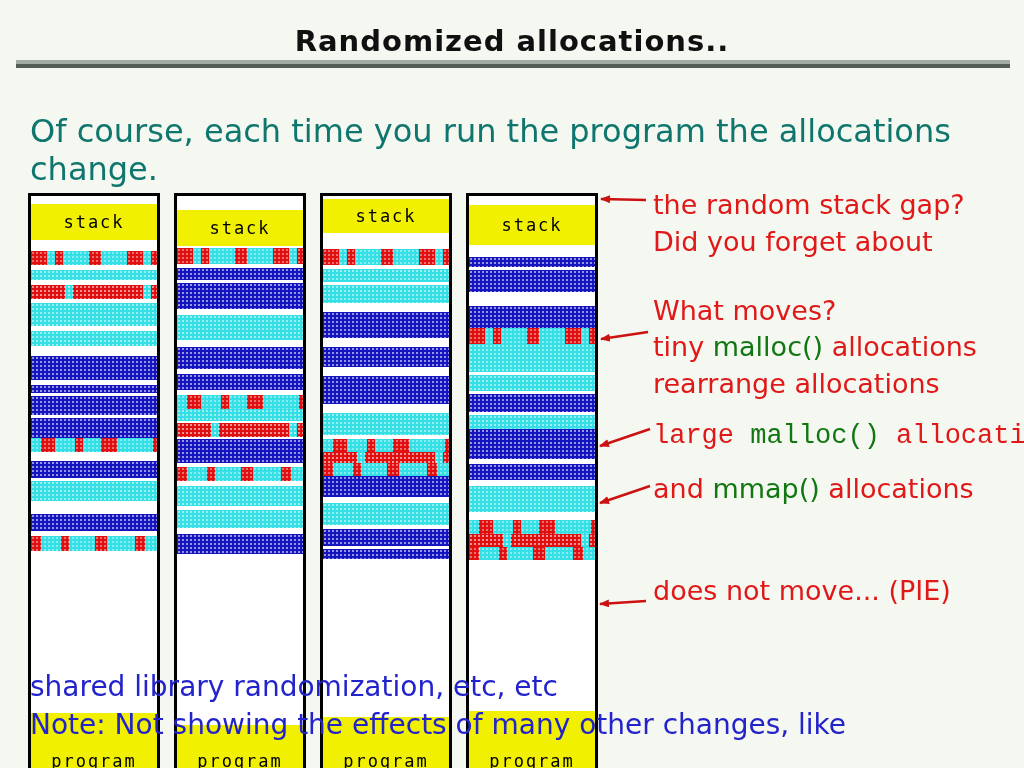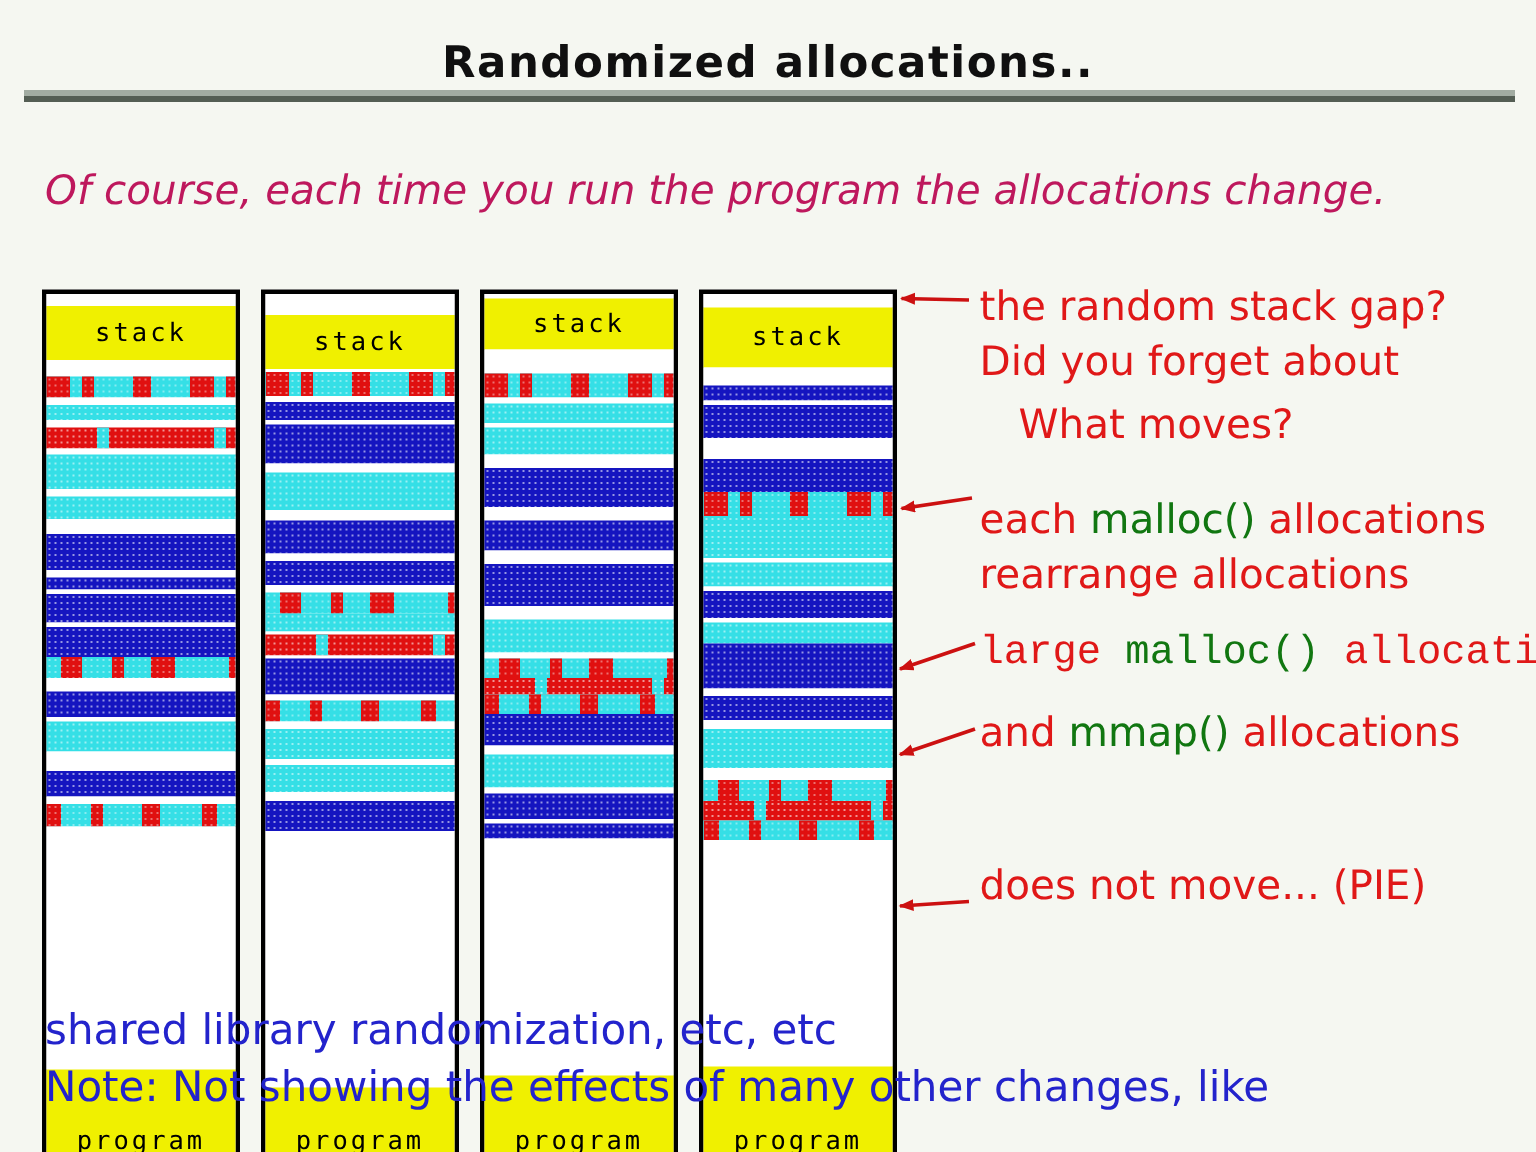--- a/index.html
+++ b/index.html
@@ -10,21 +10,21 @@
   }
   .page-title{
     position:absolute;top:24px;left:0;width:1024px;text-align:center;
     font-size:29px;font-weight:bold;color:#101010;letter-spacing:1px;
   }
   .separator{position:absolute;left:16px;top:60px;width:994px;}
   .sep-light{height:4px;background:#a2aca2;}
   .sep-dark{height:4px;background:#545e54;}
   .intro-text{
     position:absolute;left:30px;top:112px;width:940px;
-    font-size:27px;color:#be185d;font-style:italic;
+    font-size:32px;color:#0f766e;
   }
   .footer-note{
     position:absolute;left:30px;top:668px;width:940px;
     font-size:28px;line-height:38px;color:#2323cc;
   }
   
   #columns{position:absolute;left:28px;top:193px;display:flex;gap:14px;}
   .mem-column{
     width:132px;height:591px;box-sizing:border-box;
     border:3px solid #000;background:#ffffff;
@@ -255,25 +255,25 @@
     <line x1="650" y1="429" x2="600" y2="446" stroke="#cc1111" stroke-width="2.5" marker-end="url(#ah)"></line>
     <line x1="650" y1="486" x2="600" y2="503" stroke="#cc1111" stroke-width="2.5" marker-end="url(#ah)"></line>
     <line x1="646" y1="601" x2="600" y2="604" stroke="#cc1111" stroke-width="2.5" marker-end="url(#ah)"></line>
   </svg>
 
 <div id="annotations">
     <div class="annotation" style="top: 186px;">
       <div><span class="c-red">the random stack gap?</span></div>
       <div><span class="c-red">Did you forget about</span></div>
     </div>
-    <div class="annotation" style="top: 265px; margin-left: 26px;">
+    <div class="annotation" style="top: 292px;">
       <div><span class="c-red">What moves?</span></div>
     </div>
     <div class="annotation" style="top: 328px;">
-      <div><span class="c-red">each </span><span class="c-green">malloc()</span><span class="c-red"> allocations</span></div>
+      <div><span class="c-red">tiny </span><span class="c-green">malloc()</span><span class="c-red"> allocations</span></div>
       <div><span class="c-red">rearrange allocations</span></div>
     </div>
     <div class="annotation" style="top: 418px; font-family: Liberation Mono, monospace;">
       <div><span class="c-red">large </span><span class="c-green">malloc()</span><span class="c-red"> allocations</span></div>
     </div>
     <div class="annotation" style="top: 470px;">
       <div><span class="c-red">and </span><span class="c-green">mmap()</span><span class="c-red"> allocations</span></div>
     </div>
     <div class="annotation" style="top: 572px;">
       <div><span class="c-red">does not move... (PIE)</span></div>

